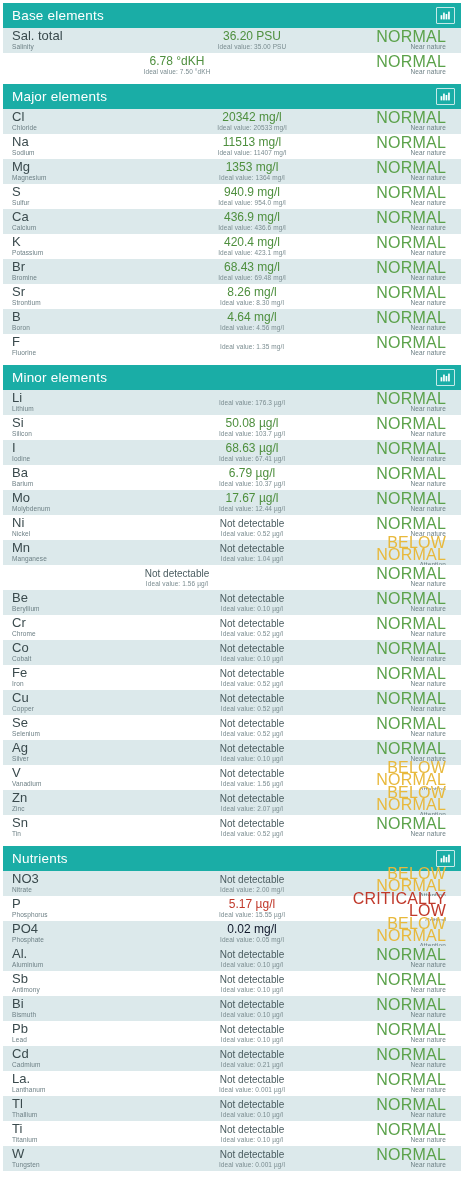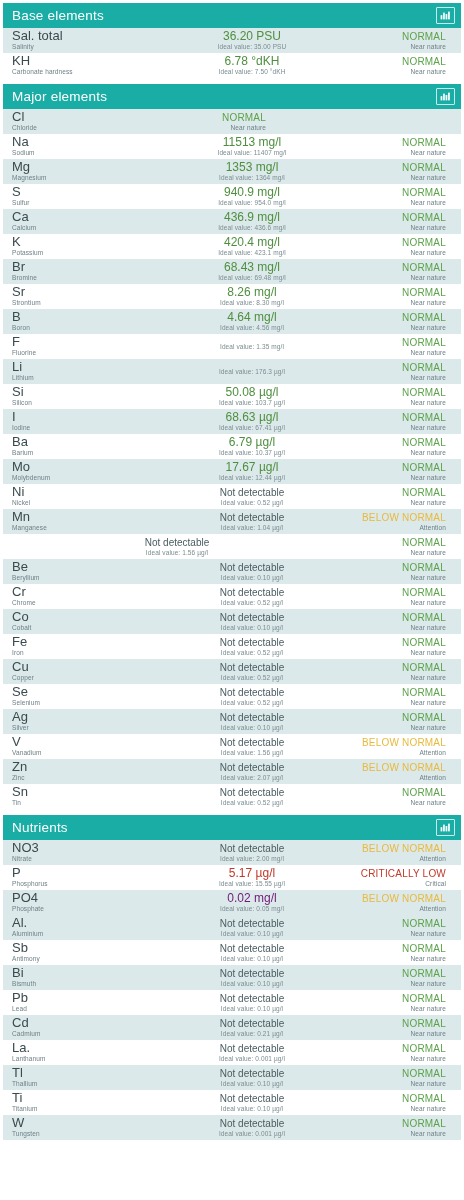--- a/index.html
+++ b/index.html
@@ -90,39 +90,39 @@
     text-align: center;
     line-height: 1;
   }
   .value {
     display: block;
     font-size: 12px;
     line-height: 13px;
     color: #4e8f3e;
   }
   .value.nd { color: #4a5c60; font-size: 10px; }
-  .value.warn { color: #701a75; }
+  .value.warn { color: #0f172a; }
   .value.crit { color: #c0392b; }
   .ideal {
     display: block;
     font-size: 6.5px;
     color: #7a8c90;
     line-height: 8px;
     letter-spacing: 0.1px;
   }
 
   .cell-status {
     width: 104px;
     flex: 0 0 104px;
     text-align: right;
     line-height: 1;
   }
   .status {
     display: block;
-    font-size: 10px;
+    font-size: 16px;
     line-height: 12px;
     color: #5ba24a;
     letter-spacing: 0.2px;
   }
   .status.warn { color: #e8b93c; }
   .status.crit { color: #c0392b; }
   .substatus {
     display: block;
     font-size: 6.5px;
     color: #6c7f84;
@@ -154,24 +154,20 @@
         <span class="cell-value">
           <span class="value ">36.20 PSU</span>
           <span class="ideal">Ideal value: 35.00 PSU</span>
         </span>
         <span class="cell-status">
           <span class="status ">NORMAL</span>
           <span class="substatus">Near nature</span>
         </span>
       </div>
       <div class="row">
-        <span class="cell-name">
-          <span class="symbol">KH</span>
-          <span class="fullname">Carbonate hardness</span>
-        </span>
         <span class="cell-value">
           <span class="value ">6.78 °dKH</span>
           <span class="ideal">Ideal value: 7.50 °dKH</span>
         </span>
         <span class="cell-status">
           <span class="status ">NORMAL</span>
           <span class="substatus">Near nature</span>
         </span>
       </div>
     </div>
@@ -185,20 +181,24 @@
           <rect x="8.1" y="0.6" width="1.7" height="7.8" fill="#ffffff"></rect>
         </svg>
       </span>
     </div>
     <div class="rows">
       <div class="row alt">
         <span class="cell-name">
           <span class="symbol">Cl</span>
           <span class="fullname">Chloride</span>
         </span>
+        <span class="cell-value">
+          <span class="value ">20342 mg/l</span>
+          <span class="ideal">Ideal value: 20533 mg/l</span>
+        </span>
         <span class="cell-status">
           <span class="status ">NORMAL</span>
           <span class="substatus">Near nature</span>
         </span>
       </div>
       <div class="row">
         <span class="cell-name">
           <span class="symbol">Na</span>
           <span class="fullname">Sodium</span>
         </span>
@@ -315,20 +315,31 @@
           <span class="fullname">Fluorine</span>
         </span>
         <span class="cell-value">
           <span class="ideal">Ideal value: 1.35 mg/l</span>
         </span>
         <span class="cell-status">
           <span class="status ">NORMAL</span>
           <span class="substatus">Near nature</span>
         </span>
       </div>
+    </div>
+    <div class="section-header">
+      <span class="section-title">Minor elements</span>
+      <span class="chart-icon-box">
+        <svg width="12" height="10" viewBox="0 0 12 10" aria-hidden="true">
+          <rect x="0.6" y="4.2" width="1.7" height="4.2" fill="#ffffff"></rect>
+          <rect x="3.1" y="1.6" width="1.7" height="6.8" fill="#ffffff"></rect>
+          <rect x="5.6" y="3.0" width="1.7" height="5.4" fill="#ffffff"></rect>
+          <rect x="8.1" y="0.6" width="1.7" height="7.8" fill="#ffffff"></rect>
+        </svg>
+      </span>
     </div>
     <div class="rows">
       <div class="row alt">
         <span class="cell-name">
           <span class="symbol">Li</span>
           <span class="fullname">Lithium</span>
         </span>
         <span class="cell-value">
           <span class="ideal">Ideal value: 176.3 µg/l</span>
         </span>

